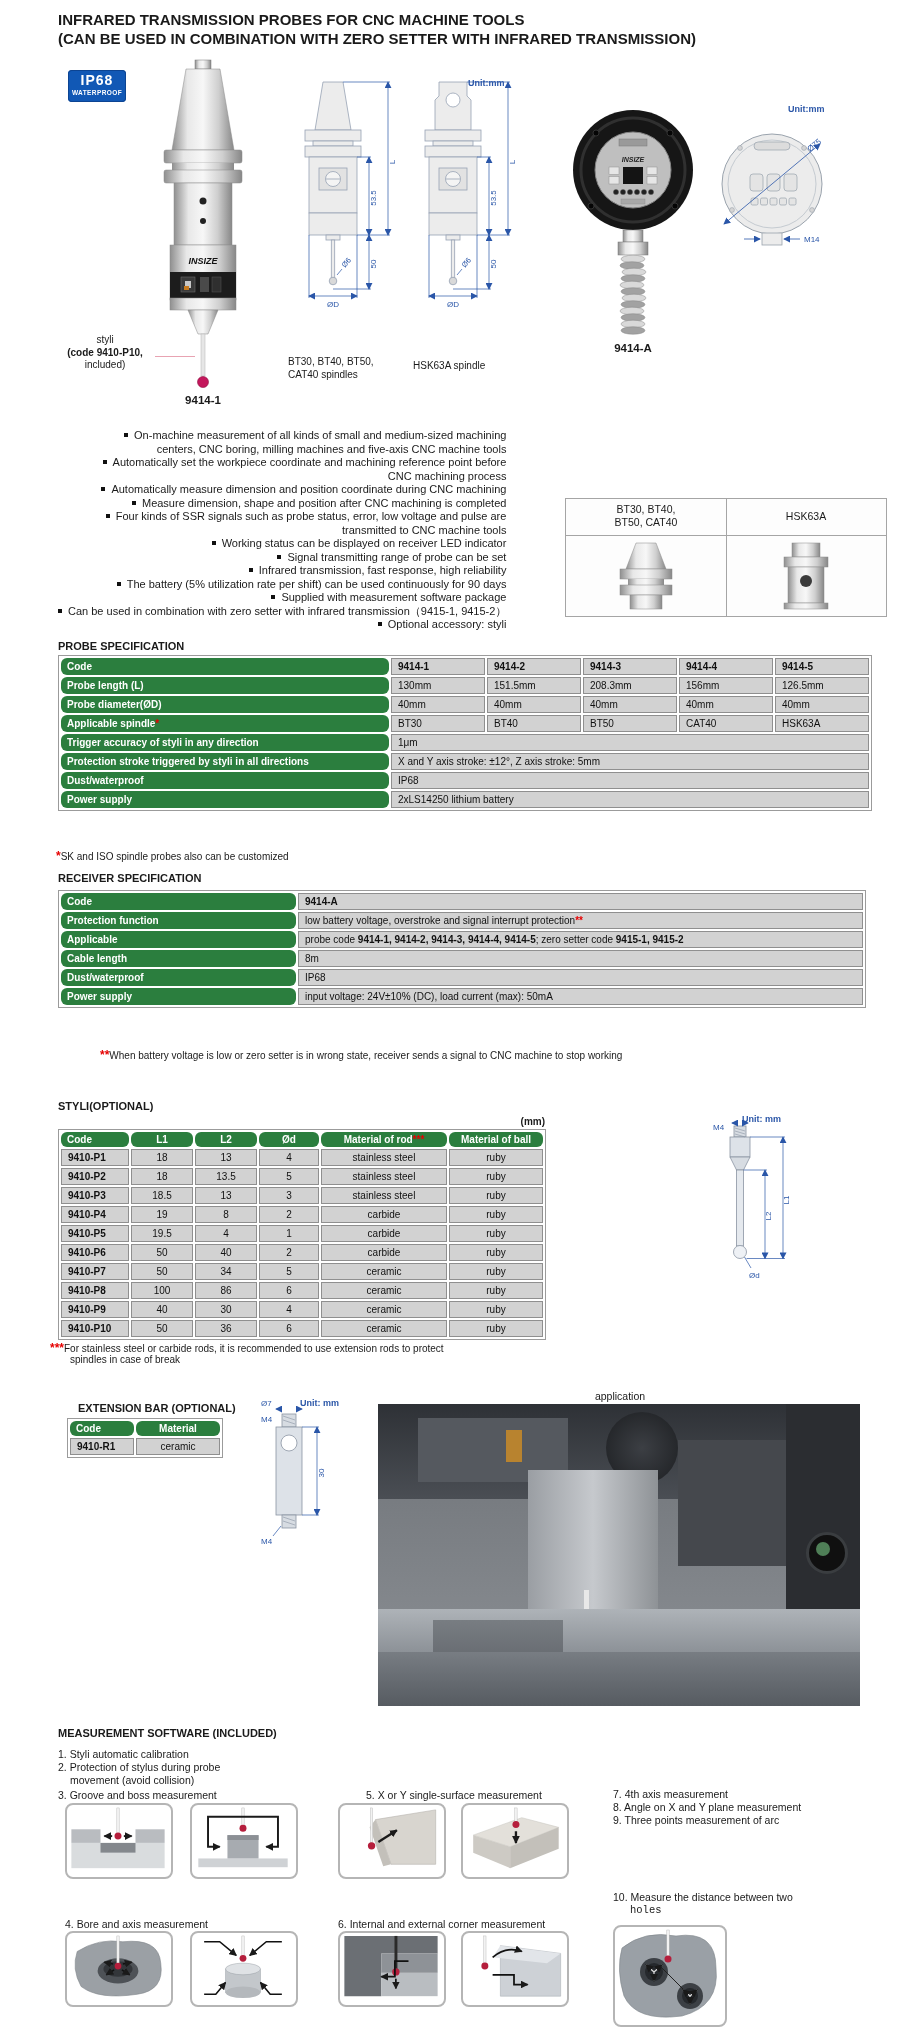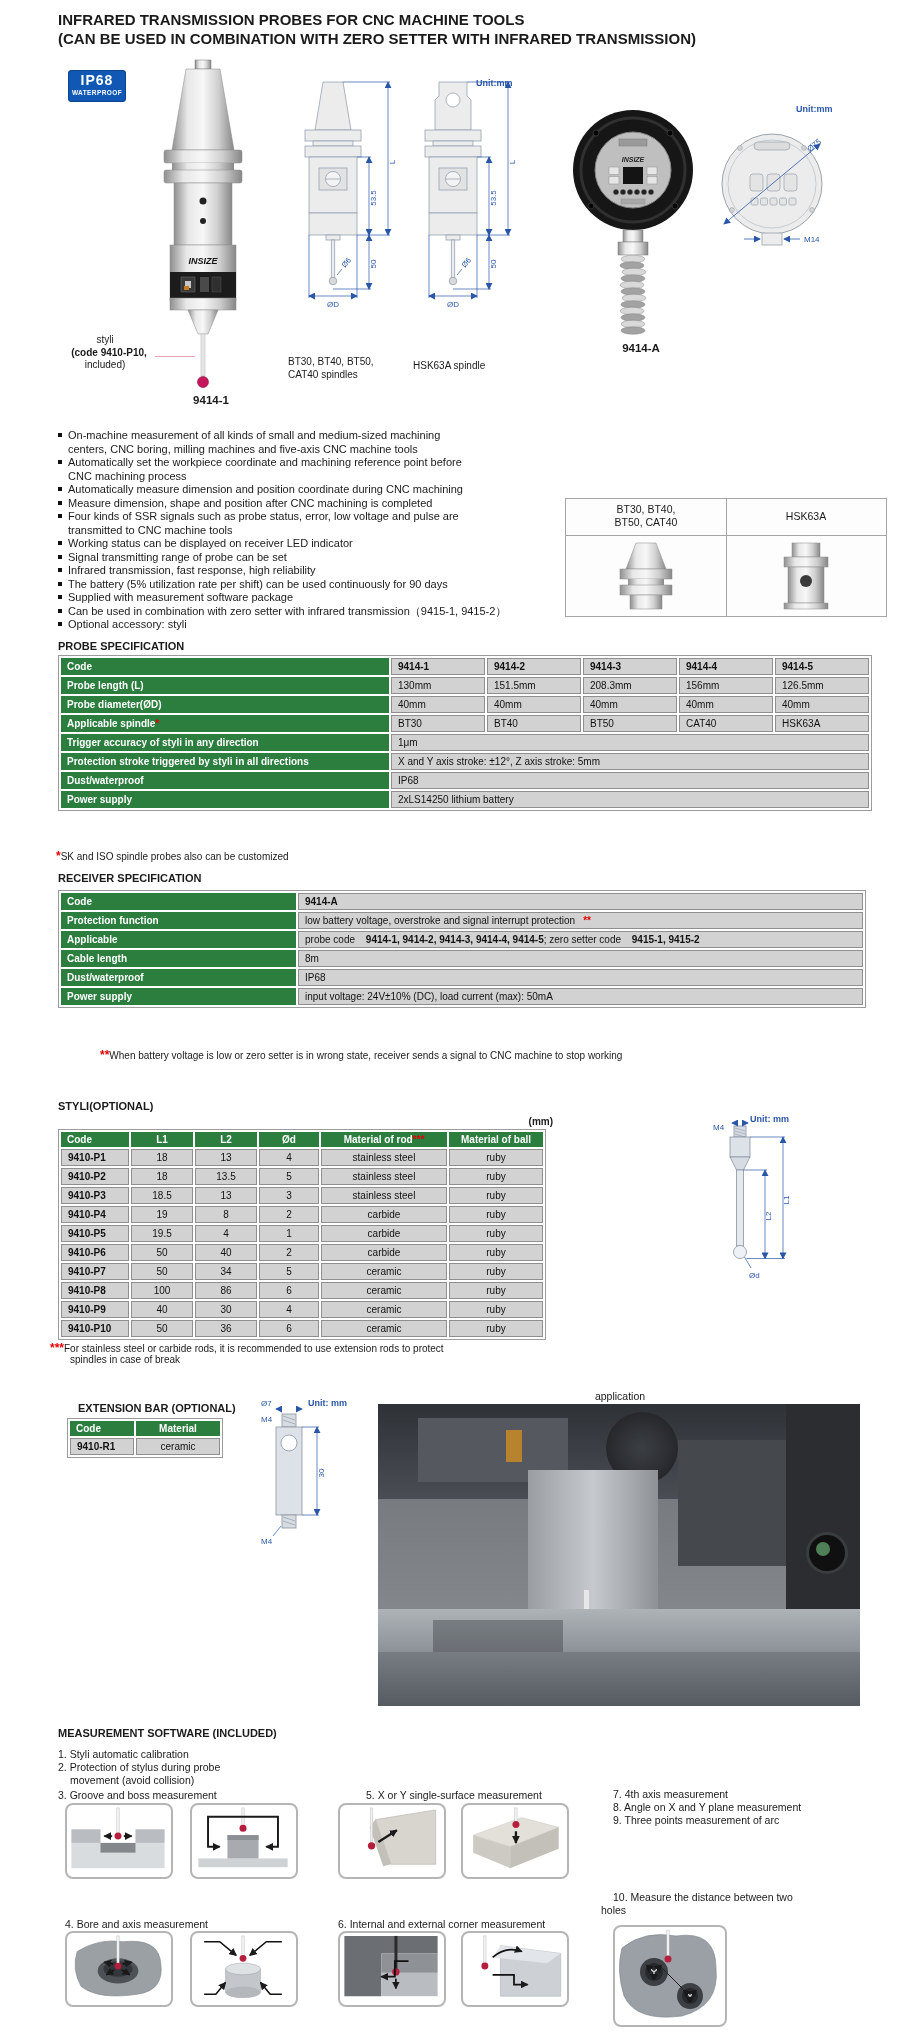--- a/index.html
+++ b/index.html
@@ -1,39 +1,39 @@
 <!DOCTYPE html>
 <html><head>
 <meta charset="utf-8">
 <style>
   html,body{margin:0;padding:0;background:#fff;}
   #page{position:relative;width:900px;height:2039px;background:#fff;overflow:hidden;
         font-family:"Liberation Sans",sans-serif;color:#1a1a1a;}
   .abs{position:absolute;}
-  .b{font-weight:bold;padding-left:8px;}
+  .b{font-weight:bold;}
   .red{color:#e60000;}
   .title-line{font-size:15px;font-weight:bold;line-height:19px;white-space:nowrap;}
   .sec-title{font-size:11px;font-weight:bold;white-space:nowrap;}
   .cap{font-size:10px;line-height:12.5px;}
   .unitlab{font-size:9px;color:#2a56a8;white-space:nowrap;}
   
   .badge{width:58px;height:32px;background:#1158b5;border-radius:4px;color:#fff;text-align:center;
          box-shadow:0 0 0 1px #0c4492 inset;}
   .badge .l1{font-size:14px;font-weight:bold;line-height:17px;padding-top:2px;letter-spacing:1px;}
   .badge .l2{font-size:6.5px;font-weight:bold;letter-spacing:.4px;}
   
   .feat{font-size:11px;line-height:13.5px;}
-  .fline{white-space:nowrap;}
+  .fline{white-space:nowrap;text-align:right;}
   .fline .sq{display:inline-block;width:4px;height:4px;background:#111;margin:0 6px 2px 0;}
   .fcont{padding-left:10px;}
   
   table.spec{border-collapse:separate;border-spacing:2px;background:#fff;border:1px solid #9b9b9b;
              font-size:10px;position:absolute;}
   table.spec td{padding:0 6px;height:15px;}
-  td.hd{background:#2b7e3e;color:#fff;font-weight:bold;text-align:left;}
+  td.hd{background:#2b7e3e;color:#fff;font-weight:bold;text-align:left;border-radius:6px;}
   td.val{background:#d2d2d2;border:1px solid #8f8f8f;color:#111;}
   td.c{text-align:center;}
   table.pspec td.hd{width:316px;}
   table.pspec td.val{width:80px;}
   table.rspec td.hd{width:223px;}
   table.rspec td.val{width:551px;}
   .fn{font-size:10px;white-space:nowrap;}
   .fn .star{color:#e60000;font-weight:bold;font-size:12px;}
   
   .spbox{width:320px;height:117px;border:1px solid #a5a5a5;background:#fdfdfd;}
@@ -645,21 +645,21 @@
       <polygon points="8,30 8,48 46,64 46,42" fill="#cdcac4"></polygon>
       <rect x="50.8" y="2" width="2.4" height="14" fill="#f2f2f2" stroke="#b0b0b0" stroke-width="0.4"></rect>
       <circle cx="52" cy="19" r="3.6" fill="#b51e3c"></circle>
       <line x1="52" y1="26" x2="52" y2="38" stroke="#1a1a1a" stroke-width="2.4" marker-end="url(#ak)"></line>
     </svg>
   </div>
 
   <div class="abs sw-label" style="left:65px;top:1918px;">4. Bore and axis measurement</div>
   <div class="abs sw-label" style="left:338px;top:1918px;">6. Internal and external corner measurement</div>
   <div class="abs sw-label" style="left:613px;top:1891px;">10. Measure the distance between two</div>
-  <div class="abs sw-label" style="left:601px;top:1904px;">holes</div>
+  <div class="abs sw-label" style="left:630px;top:1904px;font-family:Liberation Mono, monospace;">holes</div>
 
   <div class="sw-box" style="left:65px;top:1931px;">
     <svg width="100" height="68" viewBox="0 0 100 70">
       <path d="M8,18 Q30,4 55,8 Q92,4 94,30 Q98,58 70,62 Q30,68 12,54 Q2,36 8,18 z" fill="#9ba0a5" stroke="#80858a" stroke-width="0.6"></path>
       <ellipse cx="50" cy="38" rx="21" ry="13" fill="#4e5257"></ellipse>
         <ellipse cx="50" cy="36" rx="15" ry="8" fill="#33363a"></ellipse>
       <rect x="48.8" y="2" width="2.4" height="28" fill="#f2f2f2" stroke="#b0b0b0" stroke-width="0.4"></rect>
       <circle cx="50" cy="33" r="3.5" fill="#b51e3c"></circle>
       <g stroke="#111" stroke-width="1.6">
         <line x1="45" y1="31" x2="36" y2="29" marker-end="url(#ak)"></line>

